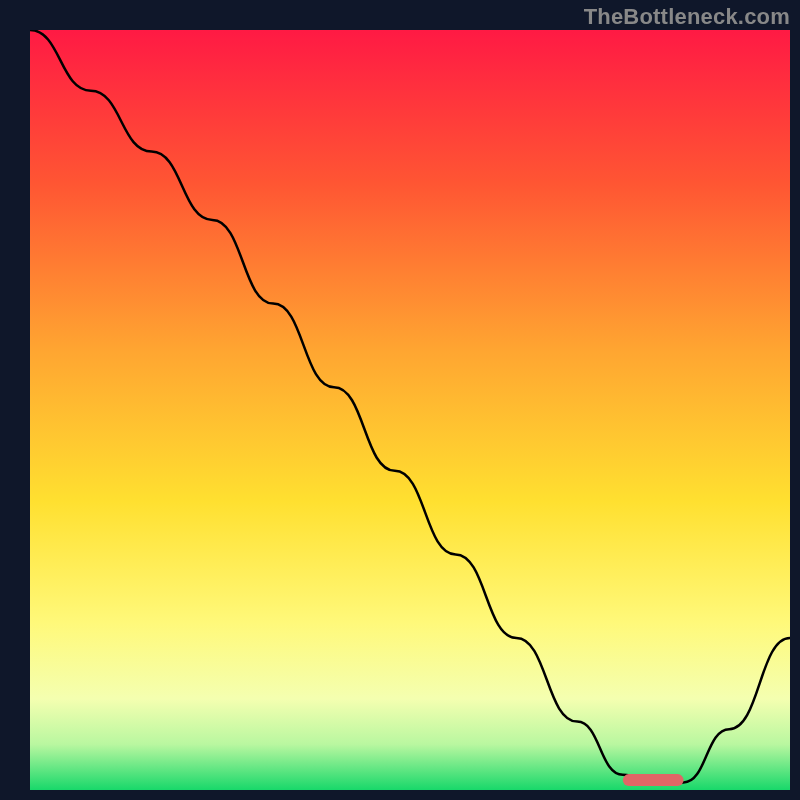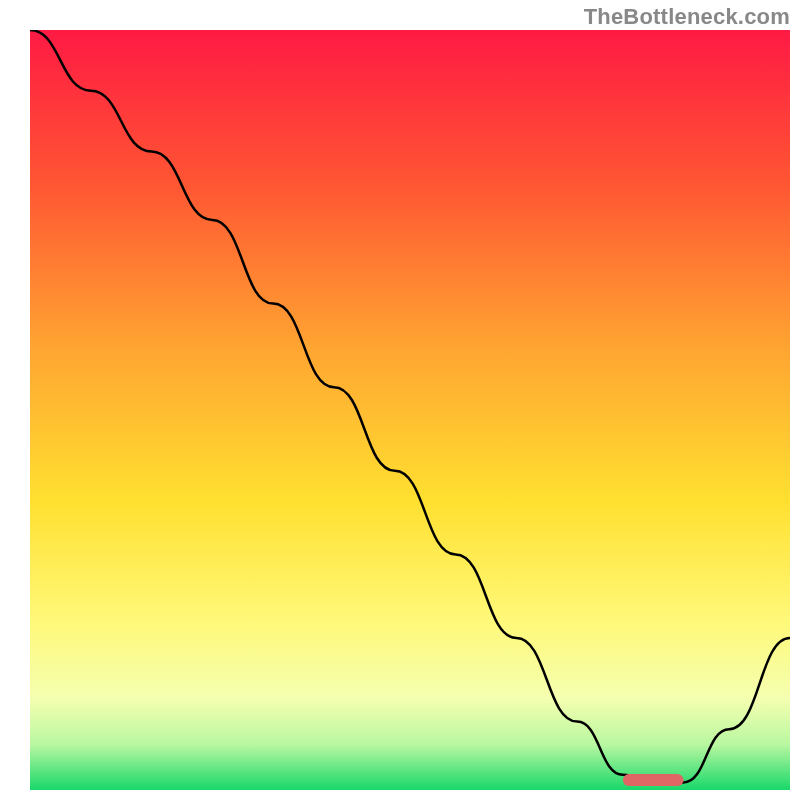--- a/index.html
+++ b/index.html
@@ -8,21 +8,21 @@
     width: 800px;
     height: 800px;
     background: #000;
     overflow: hidden;
     font-family: Arial, Helvetica, sans-serif;
   }
   .frame {
     position: relative;
     width: 800px;
     height: 800px;
-    background: #ffffff;
+    background: #0f172a;
   }
   .watermark {
     position: absolute;
     top: 4px;
     right: 10px;
     color: #888;
     font-size: 22px;
     font-weight: 600;
     z-index: 10;
     letter-spacing: 0.2px;

